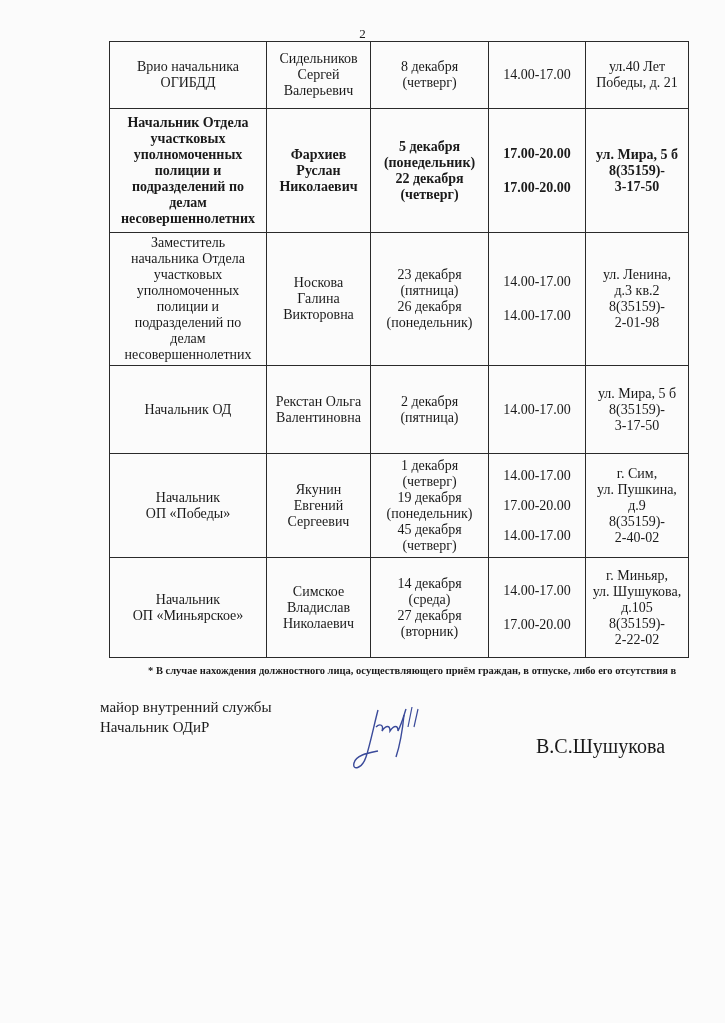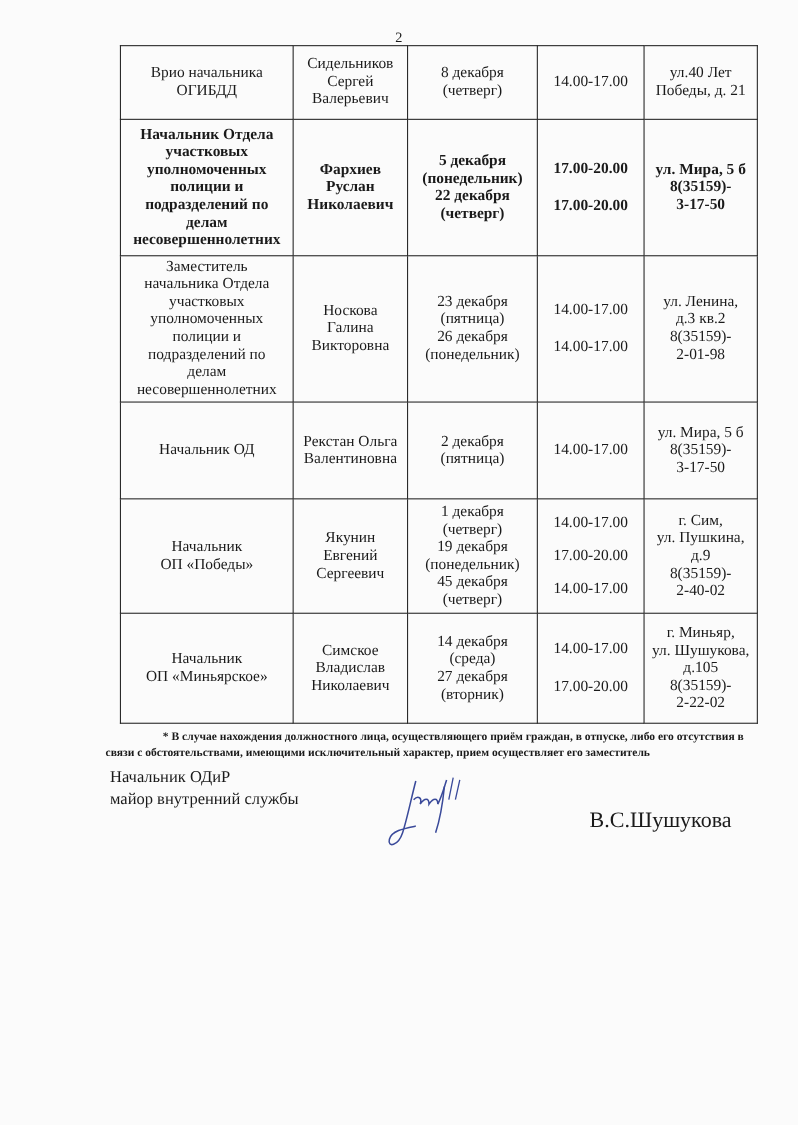--- a/index.html
+++ b/index.html
@@ -208,26 +208,25 @@
           <span class="line">д.105</span>
           <span class="line">8(35159)-</span>
           <span class="line">2-22-02</span>
         </td>
       </tr>
     </tbody>
 </table>
 
 <div class="footnote">
   <span class="l1">* В случае нахождения должностного лица, осуществляющего приём граждан, в отпуске, либо его отсутствия в</span>
-  <span>связи  с обстоятельствами, имеющими исключительный характер, прием осуществляет его заместитель</span>
 </div>
 
 <div class="sign-title">
+  <div>майор внутренний службы</div>
   <div>Начальник ОДиР</div>
-  <div>майор внутренний службы</div>
 </div>
 
 <svg class="signature" width="80" height="70" viewBox="0 0 80 70">
   <path d="M30 5 C26 20 22 40 18 52 C14 64 4 66 6 58 C8 50 20 48 30 46" fill="none" stroke="#3a4a9a" stroke-width="1.4"></path>
   <path d="M28 22 C32 18 36 20 34 26 C38 20 42 20 42 26 C46 20 50 20 50 26 C54 18 56 10 58 4" fill="none" stroke="#3a4a9a" stroke-width="1.4"></path>
   <path d="M56 10 C54 30 50 46 48 52" fill="none" stroke="#3a4a9a" stroke-width="1.4"></path>
   <path d="M64 2 L60 22 M70 4 L66 22" fill="none" stroke="#3a4a9a" stroke-width="1.2"></path>
 </svg>
 
 <div class="sign-name">В.С.Шушукова</div>

